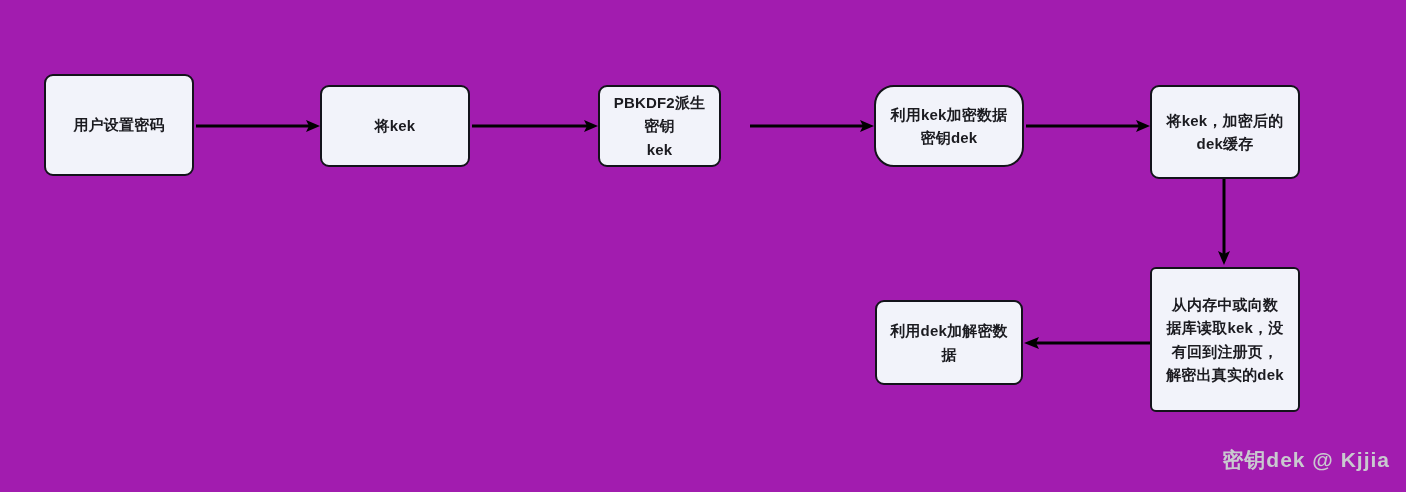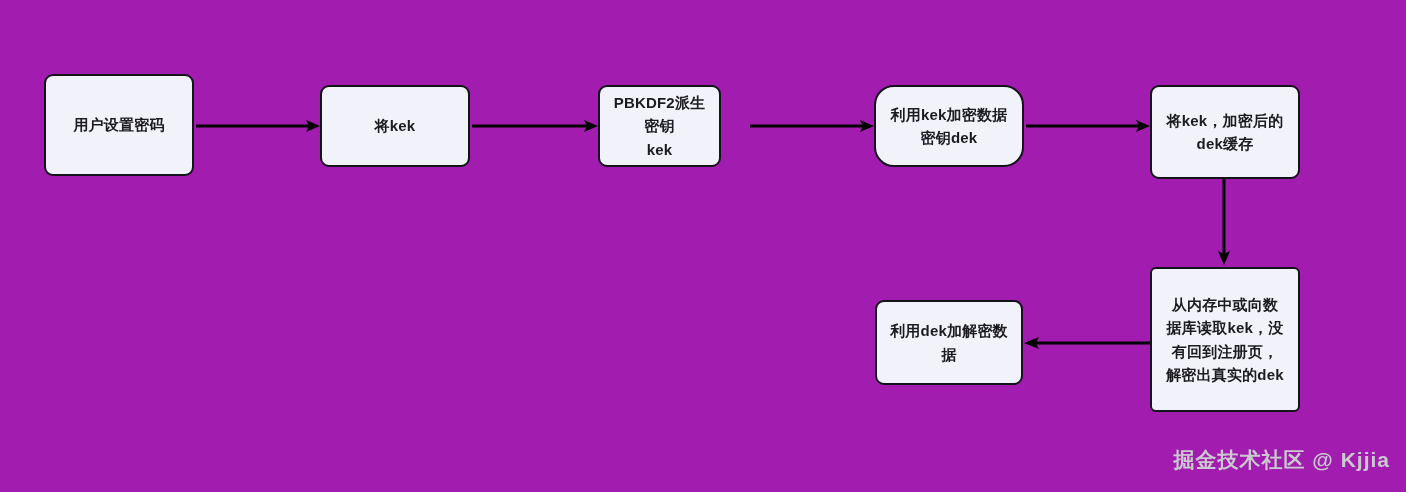--- a/index.html
+++ b/index.html
@@ -118,15 +118,15 @@
 dek缓存</div>
 
   <div class="node" id="node-read-kek">从内存中或向数
 据库读取kek，没
 有回到注册页，
 解密出真实的dek</div>
 
   <div class="node" id="node-use-dek">利用dek加解密数
 据</div>
 
-  <div id="watermark">掘金技术社区 @ Kjjia</div>
+  <div id="watermark">密钥dek @ Kjjia</div>
 
 </div>
 
 </body></html>

